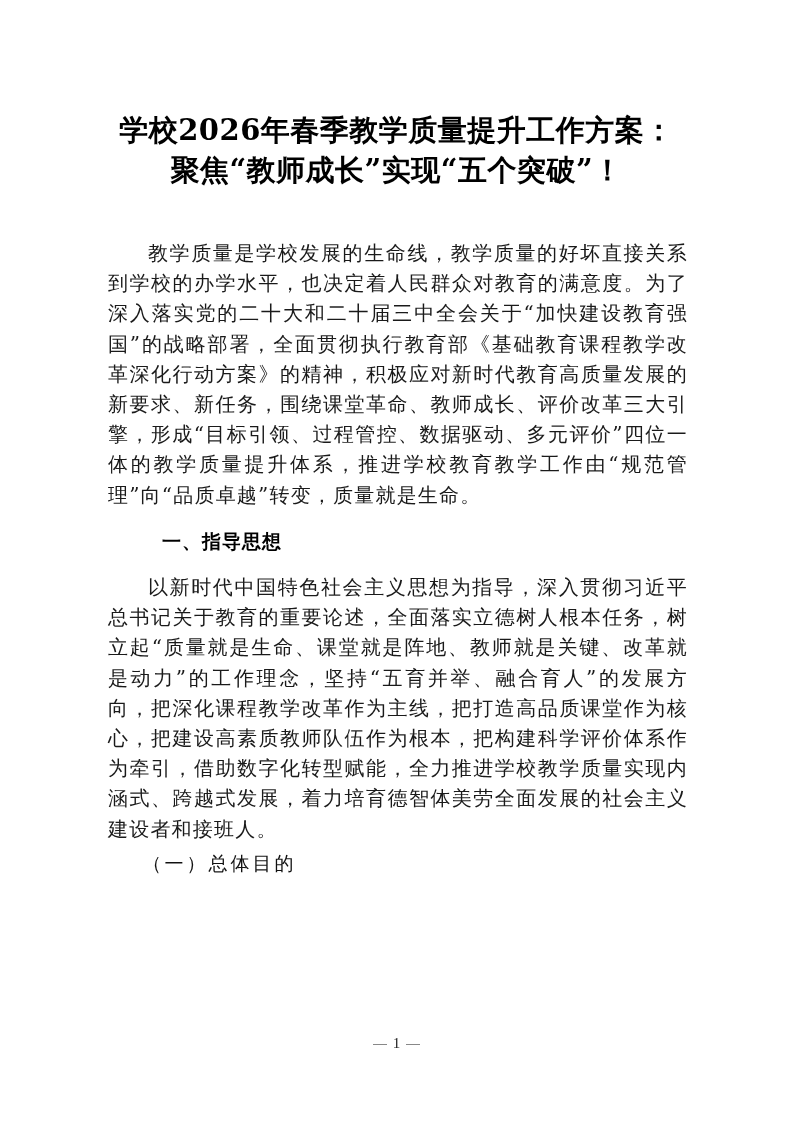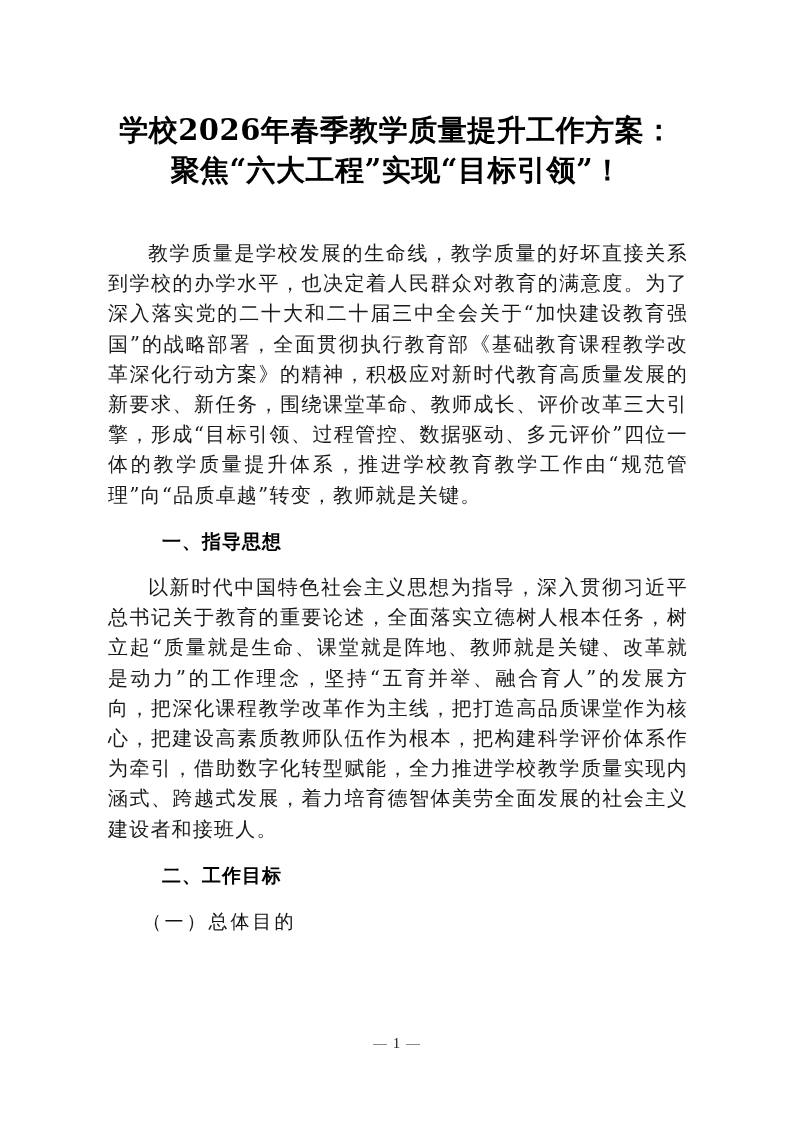--- a/index.html
+++ b/index.html
@@ -87,30 +87,29 @@
     margin: 0 6px;
   }
 </style>
 </head>
 <body>
 
 <div class="page">
 
   <div class="title">
     <span class="line">学校2026年春季教学质量提升工作方案：</span>
-    <span class="line">聚焦“六大工程”实现“目标引领”！</span>
+    <span class="line">聚焦“教师成长”实现“五个突破”！</span>
   </div>
 
   <div class="body">
-    <p class="para">教学质量是学校发展的生命线，教学质量的好坏直接关系到学校的办学水平，也决定着人民群众对教育的满意度。为了深入落实党的二十大和二十届三中全会关于“加快建设教育强国”的战略部署，全面贯彻执行教育部《基础教育课程教学改革深化行动方案》的精神，积极应对新时代教育高质量发展的新要求、新任务，围绕课堂革命、教师成长、评价改革三大引擎，形成“目标引领、过程管控、数据驱动、多元评价”四位一体的教学质量提升体系，推进学校教育教学工作由“规范管理”向“品质卓越”转变，教师就是关键。</p>
+    <p class="para">教学质量是学校发展的生命线，教学质量的好坏直接关系到学校的办学水平，也决定着人民群众对教育的满意度。为了深入落实党的二十大和二十届三中全会关于“加快建设教育强国”的战略部署，全面贯彻执行教育部《基础教育课程教学改革深化行动方案》的精神，积极应对新时代教育高质量发展的新要求、新任务，围绕课堂革命、教师成长、评价改革三大引擎，形成“目标引领、过程管控、数据驱动、多元评价”四位一体的教学质量提升体系，推进学校教育教学工作由“规范管理”向“品质卓越”转变，质量就是生命。</p>
 
     <p class="heading">一、指导思想</p>
     <p class="para">以新时代中国特色社会主义思想为指导，深入贯彻习近平总书记关于教育的重要论述，全面落实立德树人根本任务，树立起“质量就是生命、课堂就是阵地、教师就是关键、改革就是动力”的工作理念，坚持“五育并举、融合育人”的发展方向，把深化课程教学改革作为主线，把打造高品质课堂作为核心，把建设高素质教师队伍作为根本，把构建科学评价体系作为牵引，借助数字化转型赋能，全力推进学校教学质量实现内涵式、跨越式发展，着力培育德智体美劳全面发展的社会主义建设者和接班人。</p>
 
-    <p class="heading">二、工作目标</p>
     <p class="subheading">（一）总体目的</p>
   </div>
 
   <div class="pagenum">
     <span class="dash"></span><span>1</span><span class="dash"></span>
   </div>
 
 </div>
 
 </body></html>

